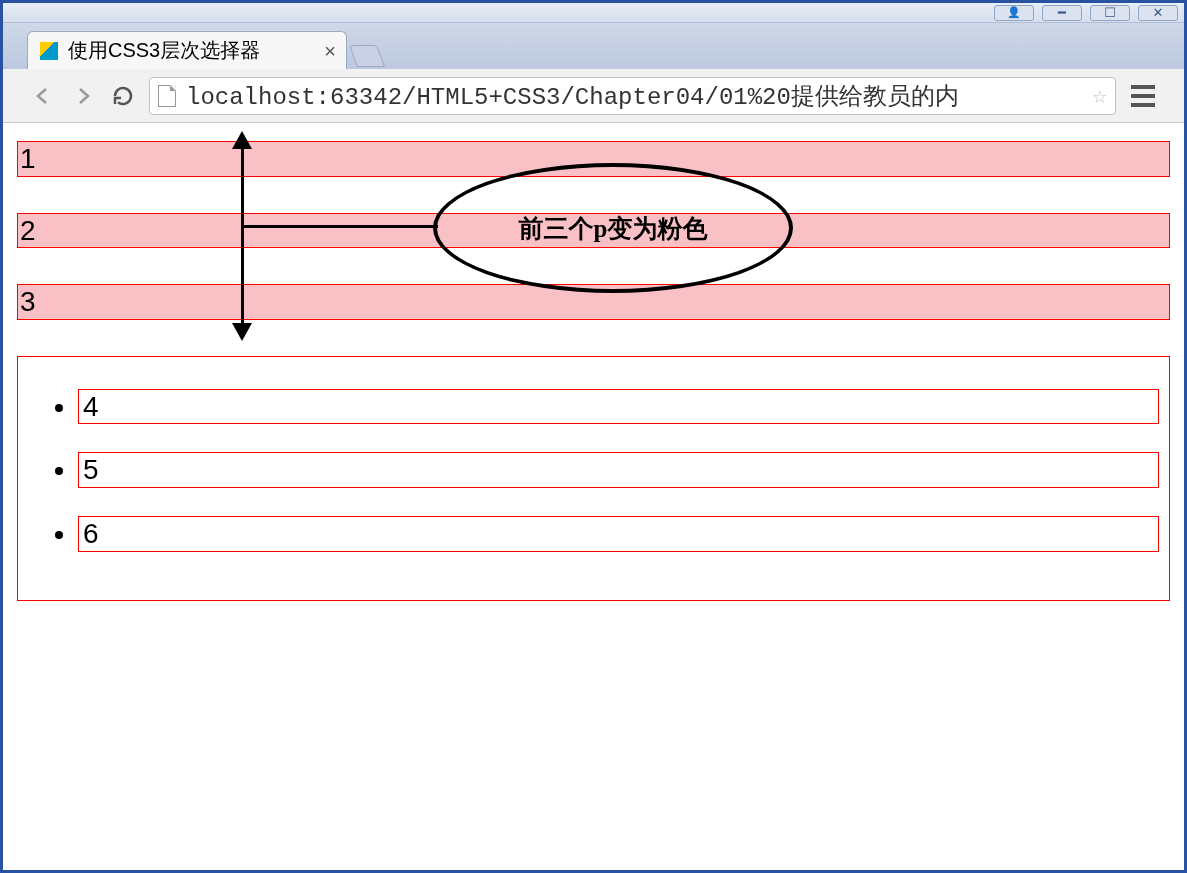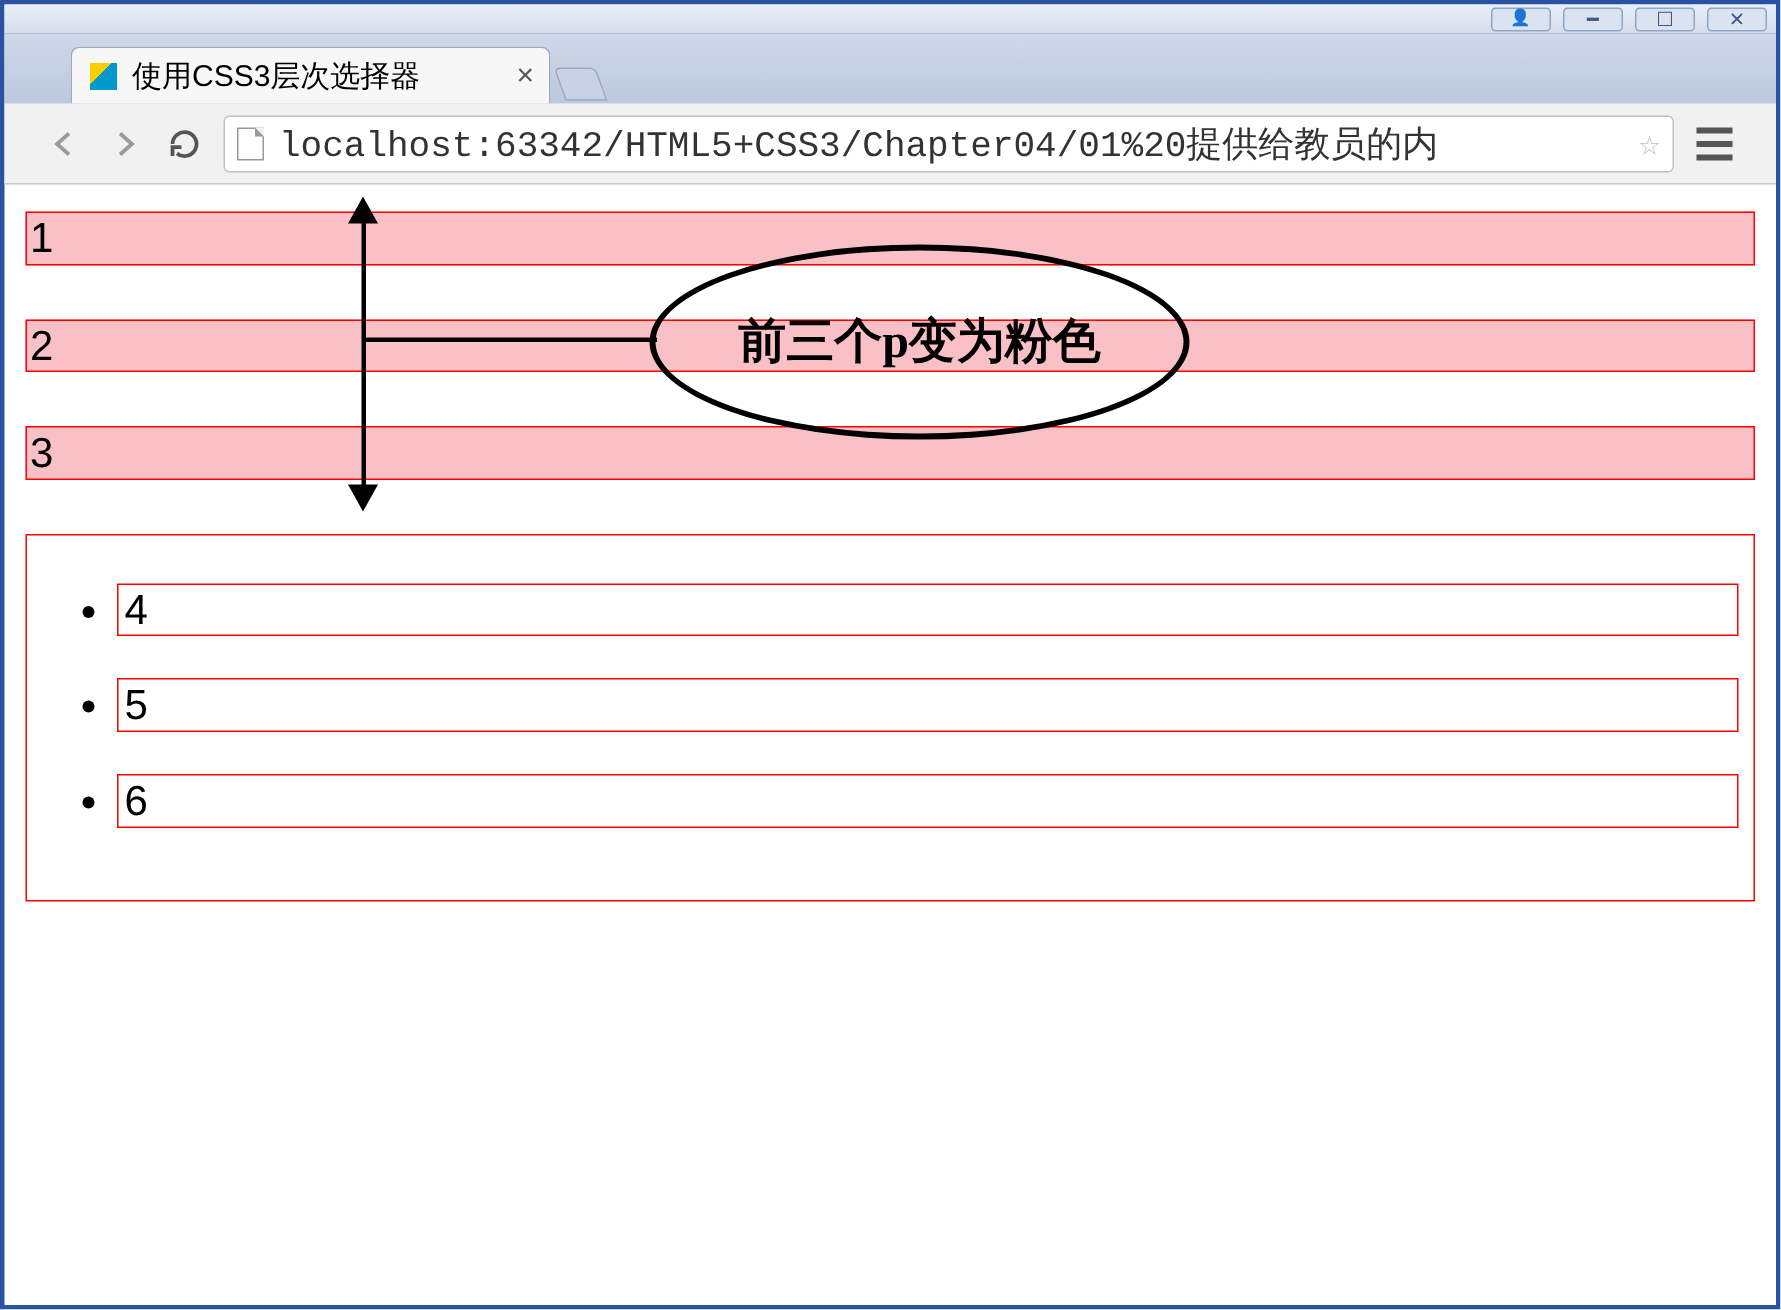--- a/index.html
+++ b/index.html
@@ -39,21 +39,21 @@
     color: #3a5a8a;
     line-height: 1;
   }
   .win-btn.user::before { content:"\1F464"; font-size:11px; }
   
   .tabstrip {
     height: 46px;
     background: linear-gradient(#cfd8e8, #bcc8de);
     display: flex;
     align-items: flex-end;
-    padding-left: 44px;
+    padding-left: 24px;
     position: relative;
   }
   .tab {
     background: #f7f7f7;
     border: 1px solid #9aa9c4;
     border-bottom: none;
     border-radius: 6px 6px 0 0;
     height: 38px;
     min-width: 320px;
     padding: 0 40px 0 12px;
@@ -173,21 +173,21 @@
   .anno {
     position:absolute;
     pointer-events:none;
   }
   .oval {
     left: 430px; top: 40px;
     width: 360px; height: 130px;
     border: 4px solid #000;
     border-radius: 50%;
     display:flex; align-items:center; justify-content:center;
-    font-size: 32px;
+    font-size: 25px;
     font-weight: bold;
     font-family: "SimSun","Microsoft YaHei",serif;
     background: transparent;
   }
   .conn-h {
     left:240px; top:102px; width:195px; height:0;
     border-top:3px solid #000;
   }
   .conn-v {
     left:238px; top:18px; width:0; height:190px;

